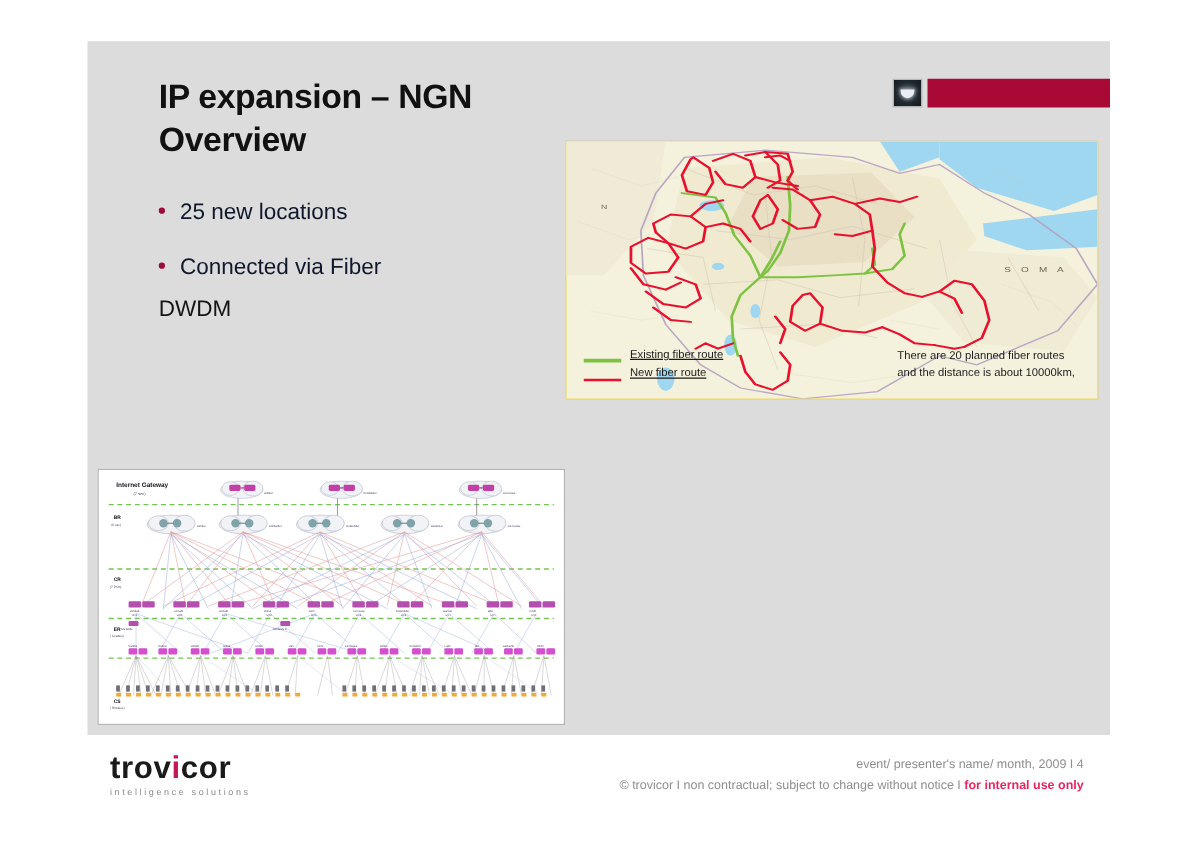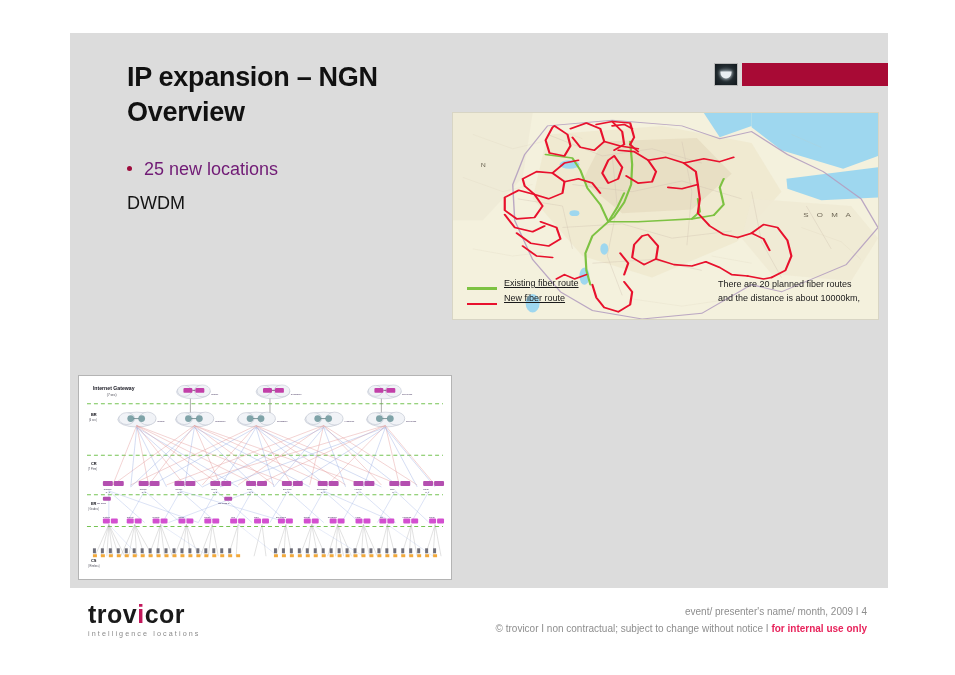--- a/index.html
+++ b/index.html
@@ -26,21 +26,21 @@
     color: #111111; letter-spacing: -0.3px;
   }
 
   
   .bullet-list { position: absolute; left: 127px; top: 156px; width: 320px; }
   .bullet-row { display: flex; align-items: flex-start; margin-bottom: 18px; }
   .bullet-dot {
     width: 5px; height: 5px; border-radius: 50%;
     background: #9E0B3C; margin-top: 10px; margin-right: 12px; flex: 0 0 auto;
   }
-  .bullet-text { font-size: 18px; color: #701a75; line-height: 1.45; }
+  .bullet-text { font-size: 18px; color: #0f172a; line-height: 1.45; }
   .bullet-sub {
     font-size: 18px; color: #141414;
     line-height: 1.45; margin-top: -10px;
   }
 
   
   .header-badge {
     position: absolute; left: 714px; top: 63px;
     width: 24px; height: 23px;
     background: radial-gradient(ellipse at 50% 48%, #5d6a72 0%, #222b30 52%, #10171c 100%);
@@ -127,20 +127,24 @@
 <div id="slide-root">
 
   <div class="slide-panel"></div>
 
   <div class="slide-title">IP expansion – NGN Overview</div>
 
   <div class="bullet-list">
     <div class="bullet-row">
       <span class="bullet-dot"></span>
       <span class="bullet-text">25 new locations</span>
+    </div>
+    <div class="bullet-row">
+      <span class="bullet-dot"></span>
+      <span class="bullet-text">Connected via Fiber</span>
     </div>
     <div class="bullet-sub">DWDM</div>
   </div>
 
   <div class="header-badge">
     <span class="glyph"></span>
   </div>
   <div class="header-bar"></div>
 
   <div class="map-figure">
@@ -726,21 +730,21 @@
         <rect x="24" y="122" width="8" height="4" rx="1" fill="#b44fb0"></rect>
         <text x="18" y="129" class="net-node-text">NN Grids</text>
         <rect x="146" y="122" width="8" height="4" rx="1" fill="#b44fb0"></rect>
         <text x="140" y="129" class="net-node-text">NN Grids N</text>
       </g>
     </svg>
   </div>
 
   <div class="logo-block">
     <div class="logo-word"><span>trov</span><span class="dot-i">i</span><span>cor</span></div>
-    <div class="logo-tag">intelligence locations</div>
+    <div class="logo-tag">intelligence solutions</div>
   </div>
 
   <div class="footer-lines">
     <div>event/ presenter's name/ month, 2009 I 4</div>
     <div><span>© trovicor I non contractual; subject to change without notice I </span><span class="footer-red">for internal use only</span></div>
   </div>
 
 </div>
 
 </body></html>

